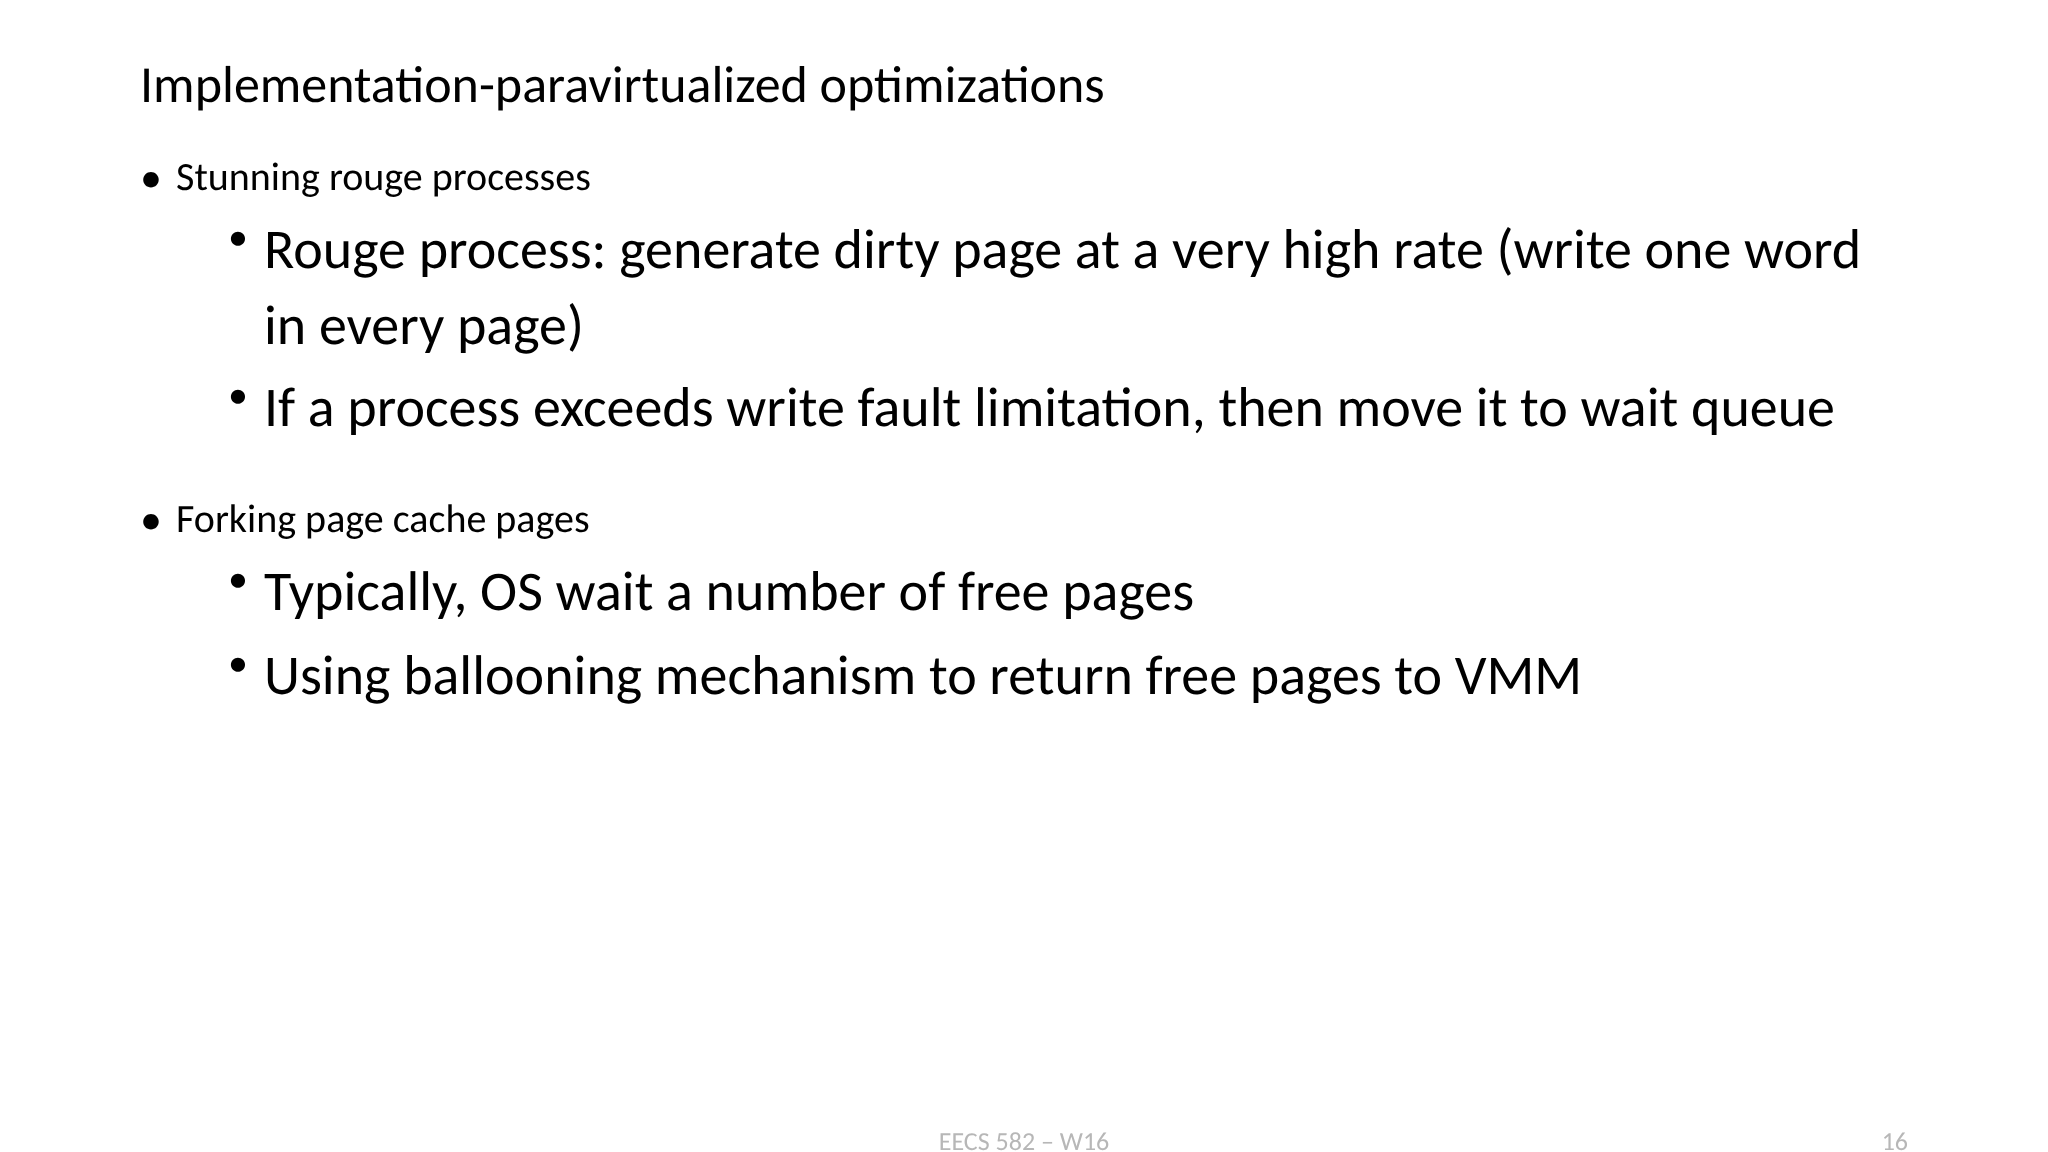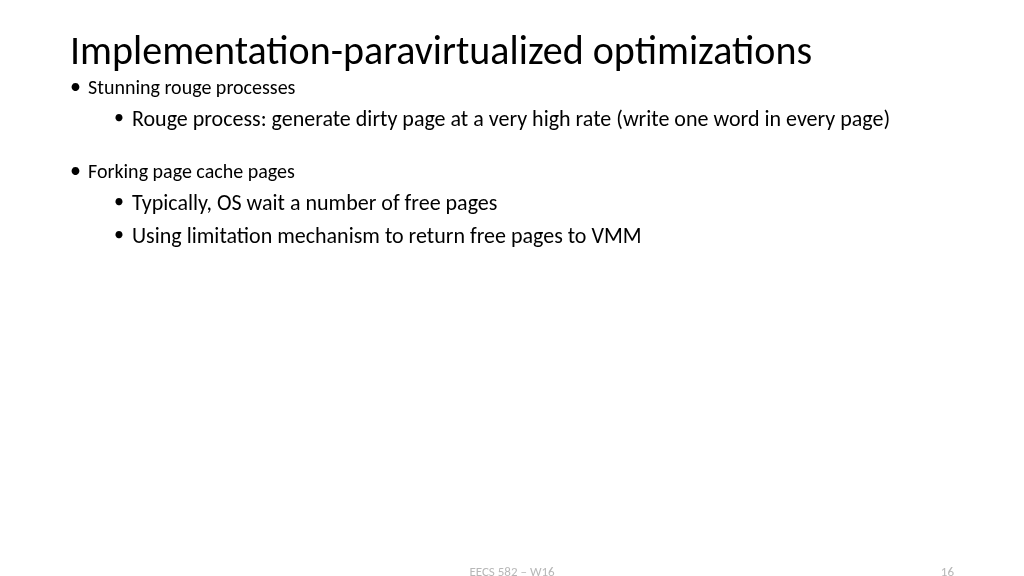--- a/index.html
+++ b/index.html
@@ -1,53 +1,54 @@
 <!DOCTYPE html>
 <html><head>
 <meta charset="utf-8">
 <style>
   * { margin: 0; padding: 0; box-sizing: border-box; }
   html, body { width: 1024px; height: 576px; background: #fff; font-family: "Gill Sans", "Gill Sans MT", Calibri, "Trebuchet MS", sans-serif; color: #000; overflow: hidden; }
   .slide { position: relative; width: 1024px; height: 576px; padding: 28px 70px 0 70px; }
-  .title { font-size: 40px; font-weight: 400; line-height: 1.15; letter-spacing: 0px; }
+  .title { font-size: 26px; font-weight: 400; line-height: 1.15; margin-bottom: 18px; letter-spacing: 0px; }
   ul { list-style: none; }
   .lvl1 > li { position: relative; padding-left: 18px; margin-bottom: 4px; }
   .lvl1 > li::before { content: "•"; position: absolute; left: 0; top: 0; font-size: 22px; line-height: 1.2; }
   .lvl1 > li > .head { font-size: 20px; font-weight: 400; line-height: 1.3; }
   .lvl2 { margin-top: 4px; margin-left: 26px; }
-  .lvl2 > li { position: relative; padding-left: 18px; font-size: 22px; font-weight: 300; line-height: 1.35; margin-bottom: 4px; }
+  .lvl2 > li { position: relative; padding-left: 18px; font-size: 28px; font-weight: 300; line-height: 1.35; margin-bottom: 4px; }
   .lvl2 > li::before { content: "•"; position: absolute; left: 0; top: 0; font-size: 20px; line-height: 1.3; }
   .spacer { height: 20px; }
   .footer { position: absolute; bottom: 12px; left: 0; width: 1024px; font-size: 13px; color: #b7b7b7; font-weight: 300; }
   .footer-center { position: absolute; left: 50%; transform: translateX(-50%); }
   .footer-right { position: absolute; right: 70px; }
 </style>
 </head>
 <body>
 
 <div class="slide">
   <h1 class="title">Implementation-paravirtualized optimizations</h1>
 
   <ul class="lvl1">
     <li>
       <div class="head">Stunning rouge processes</div>
       <ul class="lvl2">
         <li>Rouge process: generate dirty page at a very high rate (write one word in every page)</li>
+        <li>If a process exceeds write fault limitation, then move it to wait queue</li>
       </ul>
     </li>
   </ul>
 
   <div class="spacer"></div>
 
   <ul class="lvl1">
     <li>
       <div class="head">Forking page cache pages</div>
       <ul class="lvl2">
         <li>Typically, OS wait a number of free pages</li>
-        <li>Using limitation mechanism to return free pages to VMM</li>
+        <li>Using ballooning mechanism to return free pages to VMM</li>
       </ul>
     </li>
   </ul>
 
   <div class="footer">
     <span class="footer-center">EECS 582 – W16</span>
     <span class="footer-right">16</span>
   </div>
 </div>
 

